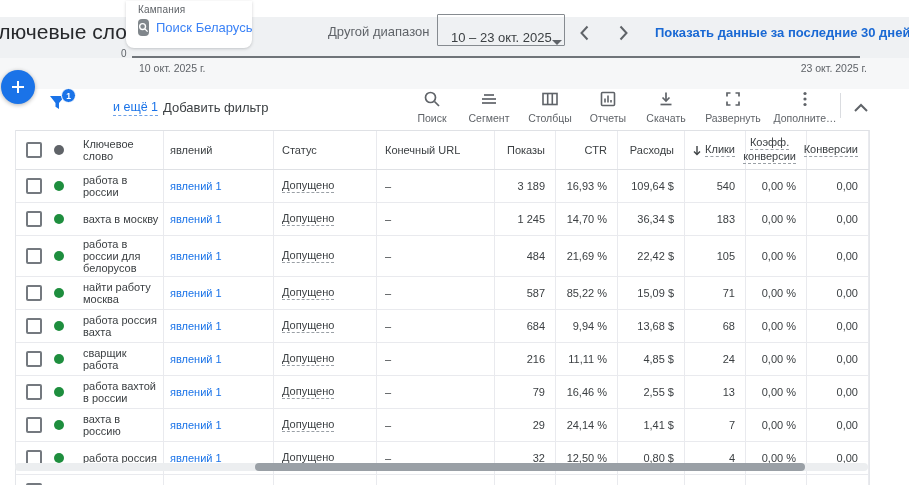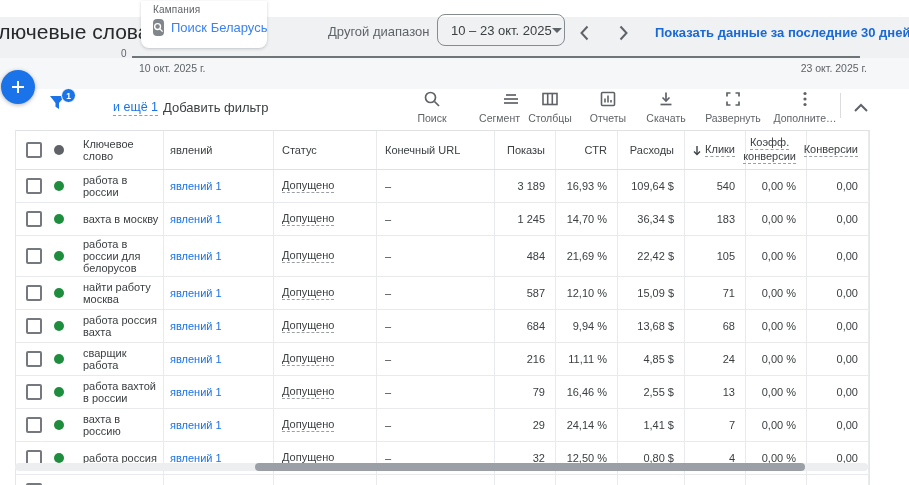--- a/index.html
+++ b/index.html
@@ -2,29 +2,29 @@
 <html><head>
 <meta charset="utf-8">
 <style>
   html,body{margin:0;padding:0;background:#fff;}
   .screen{position:relative;width:909px;height:485px;overflow:hidden;background:#fff;
     font-family:"Liberation Sans","DejaVu Sans",sans-serif;color:#3c4043;}
   
   .gray-band{position:absolute;left:0;top:17px;width:909px;height:41px;background:#eff1f3;}
   .chart-strip{position:absolute;left:0;top:58px;width:909px;height:31px;background:#f6f7f8;}
   .page-title{position:absolute;left:-14px;top:20px;font-size:21px;color:#27292c;white-space:nowrap;}
-  .campaign-chip{position:absolute;left:141px;top:1px;width:126px;height:47px;background:#fff;
+  .campaign-chip{position:absolute;left:126px;top:1px;width:126px;height:47px;background:#fff;
     border-radius:0 0 8px 8px;box-shadow:0 1px 3px rgba(60,64,67,.25);padding:3px 10px 0 12px;box-sizing:border-box;}
   .chip-label{font-size:10px;color:#5f6368;letter-spacing:.2px;}
   .chip-row{display:flex;align-items:center;gap:7px;margin-top:4px;}
   .chip-icon{width:17px;height:17px;border-radius:4px;background:#80868b;display:flex;align-items:center;justify-content:center;}
   .chip-name{font-size:13px;color:#3b82f6;white-space:nowrap;}
   .range-label{position:absolute;left:328px;top:24px;font-size:13px;color:#5f6368;}
-  .date-box{position:absolute;left:437px;top:14px;width:128px;height:32px;border:1px solid #868b90;border-radius:8px;
-    display:flex;align-items:center;justify-content:space-between;padding:0 10px 0 13px;box-sizing:border-box;cursor:pointer;background:transparent;}
+  .date-box{position:absolute;left:437px;top:14px;width:128px;height:32px;border:1px solid #868b90;border-radius:1px;
+    display:flex;align-items:flex-end;justify-content:space-between;padding:0 10px 0 13px;box-sizing:border-box;cursor:pointer;background:transparent;}
   .date-box .dtext{font-size:13px;color:#3c4043;white-space:nowrap;}
   .caret{width:0;height:0;border-left:5px solid transparent;border-right:5px solid transparent;border-top:5px solid #5f6368;}
   .nav-arrow{position:absolute;top:20px;width:26px;height:26px;background:none;border:none;cursor:pointer;padding:0;}
   .nav-prev{left:574px;} .nav-next{left:612px;}
   .link-30{position:absolute;left:655px;top:25px;font-size:13px;font-weight:bold;color:#1a69d4;text-decoration:none;cursor:pointer;white-space:nowrap;}
   
   .zero-tick{position:absolute;left:121px;top:48px;font-size:10px;color:#5f6368;}
   .flatline{position:absolute;left:132px;top:56px;width:728px;height:2px;background:#6f7479;}
   .chart-date{position:absolute;top:62px;font-size:10.5px;color:#5f6368;}
   .chart-date.left{left:139px;} .chart-date.right{right:42px;}
@@ -33,21 +33,21 @@
     box-shadow:0 1px 4px rgba(0,0,0,.3);display:flex;align-items:center;justify-content:center;cursor:pointer;}
   
   .funnel-wrap{position:absolute;left:47px;top:92px;width:34px;height:30px;cursor:pointer;}
   .filter-badge{position:absolute;left:14px;top:-4px;width:13px;height:13px;border-radius:50%;background:#1a73e8;border:1.5px solid #fff;
     color:#fff;font-size:8.5px;display:flex;align-items:center;justify-content:center;font-weight:bold;}
   .more-filters{position:absolute;left:113px;top:100px;font-size:12.5px;color:#1a73e8;border-bottom:1px dashed #6fa2e8;padding-bottom:1px;cursor:pointer;}
   .add-filter{position:absolute;left:163px;top:100px;font-size:13px;color:#3c4043;cursor:pointer;}
   .tools{position:absolute;left:406px;top:90px;display:flex;}
   .tbtn{display:flex;flex-direction:column;align-items:center;gap:4px;background:none;border:none;cursor:pointer;padding:0;color:#5f6368;}
   .tbtn .tlabel{font-size:10.5px;color:#5f6368;white-space:nowrap;}
-  .t-search{width:52px;} .t-segment{width:62px;align-items:flex-end;} .t-columns{width:60px;} .t-reports{width:56px;}
+  .t-search{width:52px;} .t-segment{width:62px;} .t-columns{width:60px;} .t-reports{width:56px;}
   .t-download{width:60px;justify-content:center;} .t-expand{width:74px;justify-content:center;} .t-more{width:70px;}
   .tool-divider{position:absolute;left:840px;top:93px;width:1px;height:25px;background:#dadce0;}
   .collapse-btn{position:absolute;left:851px;top:97px;width:26px;height:22px;background:none;border:none;cursor:pointer;padding:0;}
   
   .table{position:absolute;left:15px;top:130px;width:853px;border-left:1px solid #e4e6ea;border-right:1px solid #e4e6ea;}
   .tr{display:grid;grid-template-columns:35px 26px 87px 110px 103px 118px 61px 62px 67px 61px 61px 62px;
     border-bottom:1px solid #e9eaee;min-height:32px;background:#fff;}
   .thead{border-top:1px solid #dfe1e5;border-bottom:1px solid #dfe1e5;min-height:38px;}
   .td{display:flex;align-items:center;border-right:1px solid #e9eaee;padding:2px 4px;box-sizing:border-box;font-size:11px;}
   .tr .td:nth-child(1),.tr .td:nth-child(2){border-right:none;}
@@ -328,21 +328,21 @@
           </div>
       <div class="td c-kw">найти работу москва</div>
       <div class="td c-ag">
             <a class="aglink">явлений 1</a>
           </div>
       <div class="td c-st">
             <span class="dashed">Допущено</span>
           </div>
       <div class="td c-url">–</div>
       <div class="td num">587</div>
-      <div class="td num">12,10 %</div>
+      <div class="td num">85,22 %</div>
       <div class="td num">15,09 $</div>
       <div class="td num">71</div>
       <div class="td num">0,00 %</div>
       <div class="td num">0,00</div>
     </div>
 
     <div class="tr">
       <div class="td c-check">
             <span class="checkbox"></span>
           </div>

